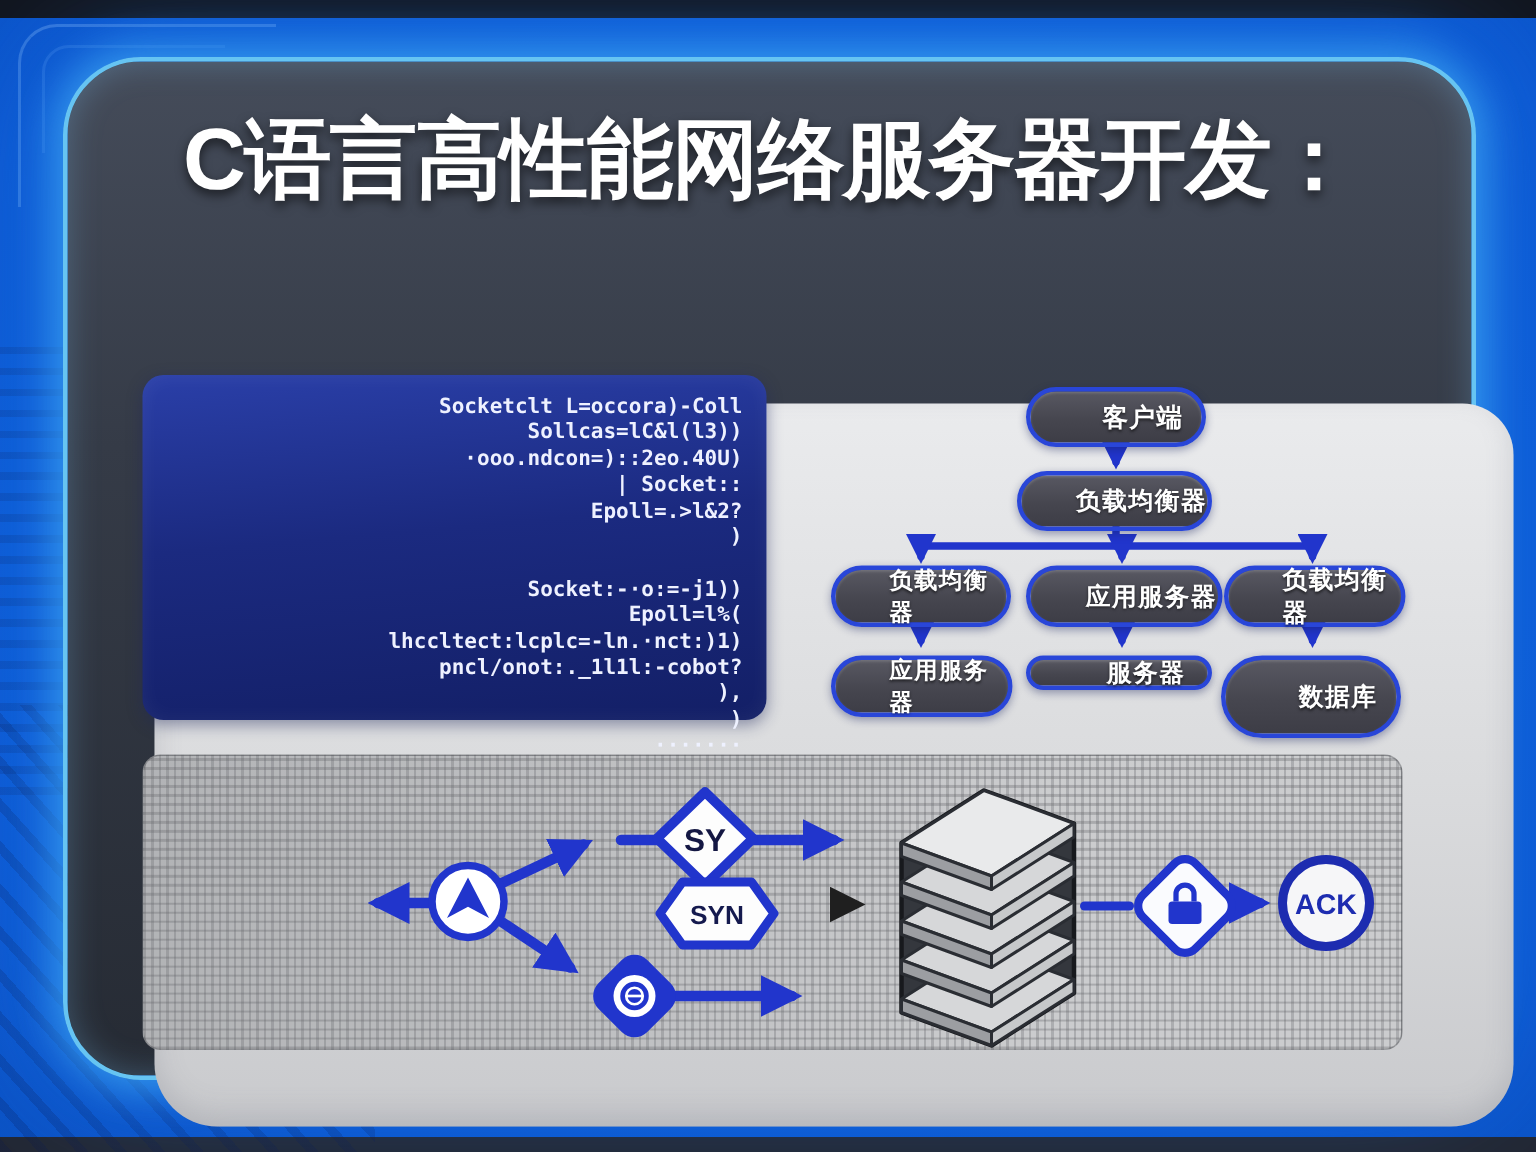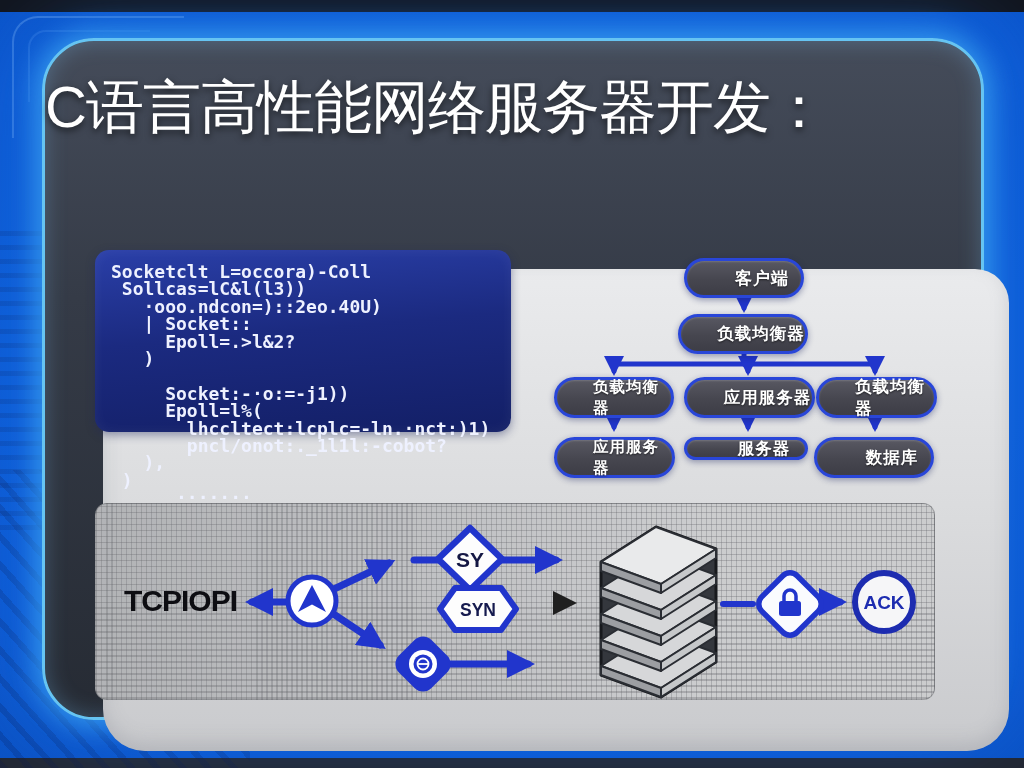--- a/index.html
+++ b/index.html
@@ -16,33 +16,33 @@
     border-top:2px solid rgba(120,180,255,.18);border-left:2px solid rgba(120,180,255,.18);border-radius:18px 0 0 0;}
   .deco-stripes{position:absolute;left:0;top:470px;width:250px;height:298px;
     background:repeating-linear-gradient(48deg, rgba(8,24,78,.20) 0 6px, transparent 6px 19px);}
   .deco-stripes-l{position:absolute;left:0;top:230px;width:44px;height:300px;
     background:repeating-linear-gradient(0deg, rgba(8,24,78,.16) 0 5px, transparent 5px 14px);}
   .card{position:absolute;left:42px;top:38px;width:936px;height:676px;border-radius:52px;
     background:linear-gradient(180deg,#454c5a 0%,#353b47 38%,#262b34 100%);
     border:3px solid #66c4f2;
     box-shadow:0 0 26px 6px rgba(56,160,240,.85), 0 0 70px 10px rgba(40,120,230,.45),
                inset 0 0 22px rgba(130,200,255,.28);}
-  .title{position:absolute;left:0;top:28px;width:100%;text-align:left;color:#fff;
-    font-weight:400;font-size:58px;line-height:76px;letter-spacing:-1px;
+  .title{position:absolute;left:0;top:28px;width:100%;text-align:center;color:#fff;
+    font-weight:700;font-size:58px;line-height:76px;letter-spacing:-1px;
     text-shadow:0 3px 7px rgba(0,0,0,.6);}
   .panel{position:absolute;left:58px;top:228px;width:906px;height:482px;
     border-radius:34px 34px 42px 42px;
     background:linear-gradient(180deg,#eaebed 0%,#dadbdd 52%,#c9cacd 100%);
     box-shadow:inset 0 -8px 18px rgba(120,125,135,.25);z-index:2;}
-  .code{position:absolute;left:95px;top:250px;width:416px;height:182px;z-index:4;margin:0;
+  .code{position:absolute;left:95px;top:250px;width:416px;height:230px;z-index:4;margin:0;
     box-sizing:border-box;padding:13px 16px;border-radius:14px;
     background:linear-gradient(175deg,#2a3fa8 0%,#1b2a80 45%,#131f66 100%);
     box-shadow:0 3px 10px rgba(30,40,90,.45), inset 0 0 14px rgba(255,255,255,.06);
     font-family:"DejaVu Sans Mono","Liberation Mono",monospace;
-    font-size:18px;line-height:17.4px;font-weight:bold;color:#eef1ff;white-space:pre;}
+    font-size:14px;line-height:17.4px;font-weight:bold;color:#eef1ff;white-space:pre;text-align:right;}
   .strip{position:absolute;left:95px;top:503px;width:840px;height:197px;z-index:3;
     border-radius:12px;border:1px solid rgba(70,72,76,.35);box-sizing:border-box;
     background-color:#cbccce;
     background-image:
       linear-gradient(90deg, rgba(120,122,126,.30) 0%, rgba(205,206,208,.05) 72%),
       repeating-linear-gradient(0deg, rgba(84,86,90,.30) 0 1.5px, transparent 1.5px 6px),
       repeating-linear-gradient(90deg, rgba(84,86,90,.28) 0 1.5px, transparent 1.5px 5px);}
   svg.overlay{position:absolute;left:0;top:0;z-index:5;}
   .node{position:absolute;z-index:6;display:flex;align-items:center;justify-content:center;
     border-radius:999px;border:3px solid #2946d8;color:#fff;font-weight:800;
@@ -176,17 +176,16 @@
     </g>
   </svg>
 
   <div class="node" style="left:684px;top:258px;width:120px;height:40px;font-size:17px;">客户端</div>
   <div class="node" style="left:678px;top:314px;width:130px;height:40px;">负载均衡器</div>
   <div class="node" style="left:554px;top:377px;width:120px;height:41px;font-size:15.5px;">负载均衡器</div>
   <div class="node" style="left:684px;top:377px;width:131px;height:41px;">应用服务器</div>
   <div class="node" style="left:816px;top:377px;width:121px;height:41px;">负载均衡器</div>
   <div class="node" style="left:554px;top:437px;width:121px;height:41px;font-size:15.5px;">应用服务器</div>
   <div class="node" style="left:684px;top:437px;width:124px;height:23px;">服务器</div>
-  <div class="node" style="left:814px;top:437px;width:120px;height:41px;">数据库</div>
+  <div class="node" style="left:814px;top:437px;width:120px;height:55px;">数据库</div>
 
-  <div class="tcp">TCPIOPI</div>
 
 </div>
 
 </body></html>

